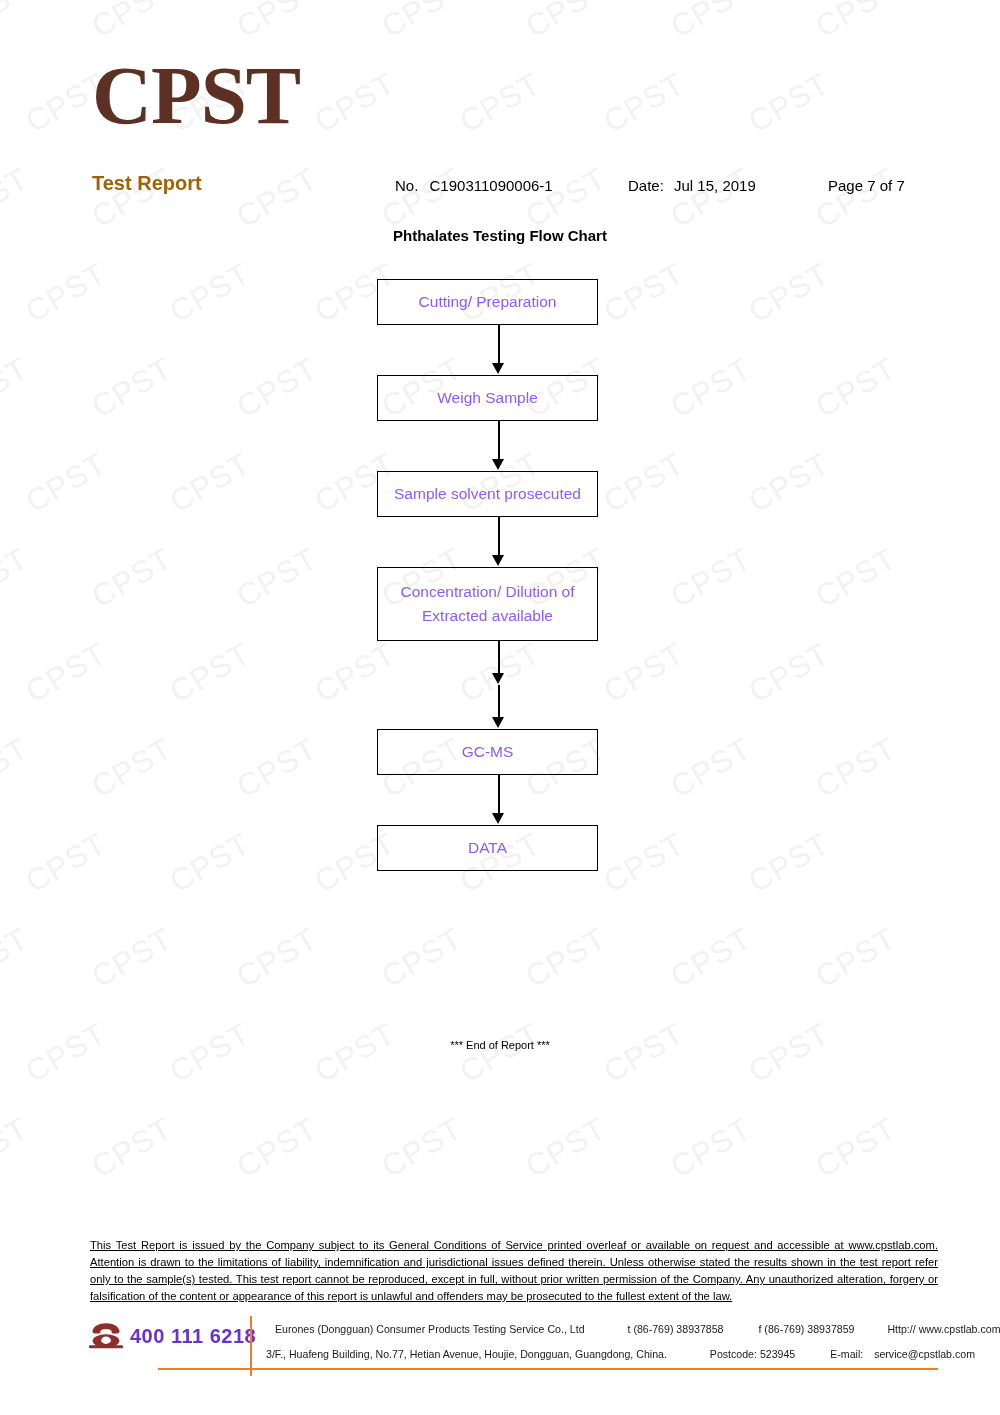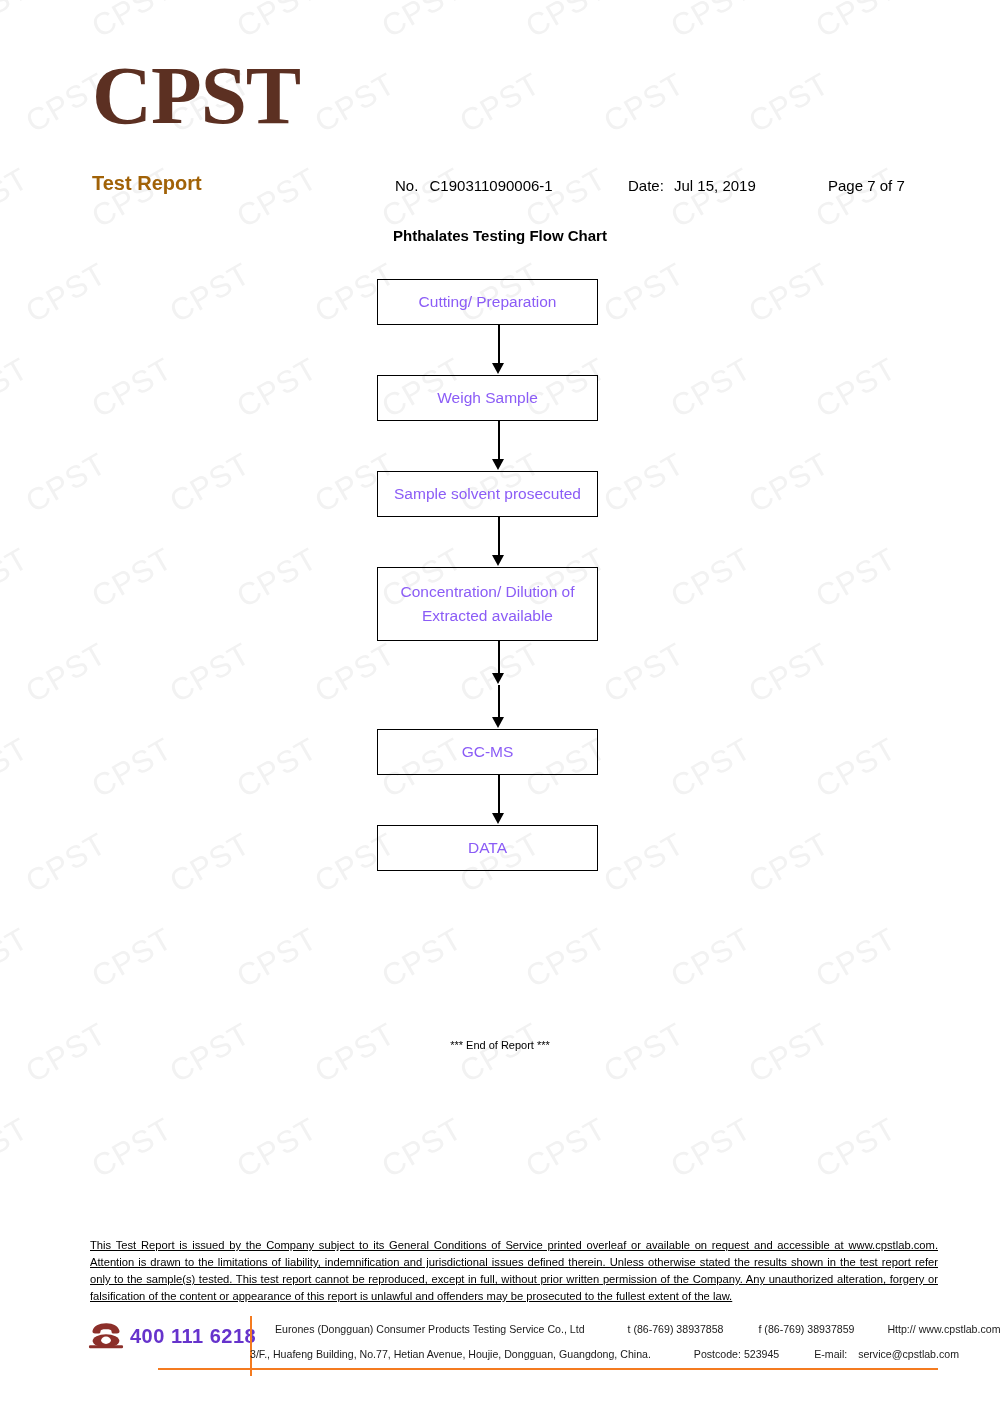--- a/index.html
+++ b/index.html
@@ -204,21 +204,21 @@
     height: 2px;
     background: #f47b20;
   }
   .foot-line {
     position: absolute;
     font-size: 10.6px;
     color: #1a1a1a;
     white-space: nowrap;
   }
   .foot-line1 { left: 266px; top: 1323px; padding-left: 9px; }
-  .foot-line2 { left: 250px; top: 1348px; }
+  .foot-line2 { left: 266px; top: 1348px; }
   .fl-seg { display: inline-block; }
   .fl-gap-a { margin-left: 40px; }
   .fl-gap-b { margin-left: 32px; }
   .fl-gap-c { margin-left: 30px; }
 </style>
 </head>
 <body>
 
 <div id="page">
 

